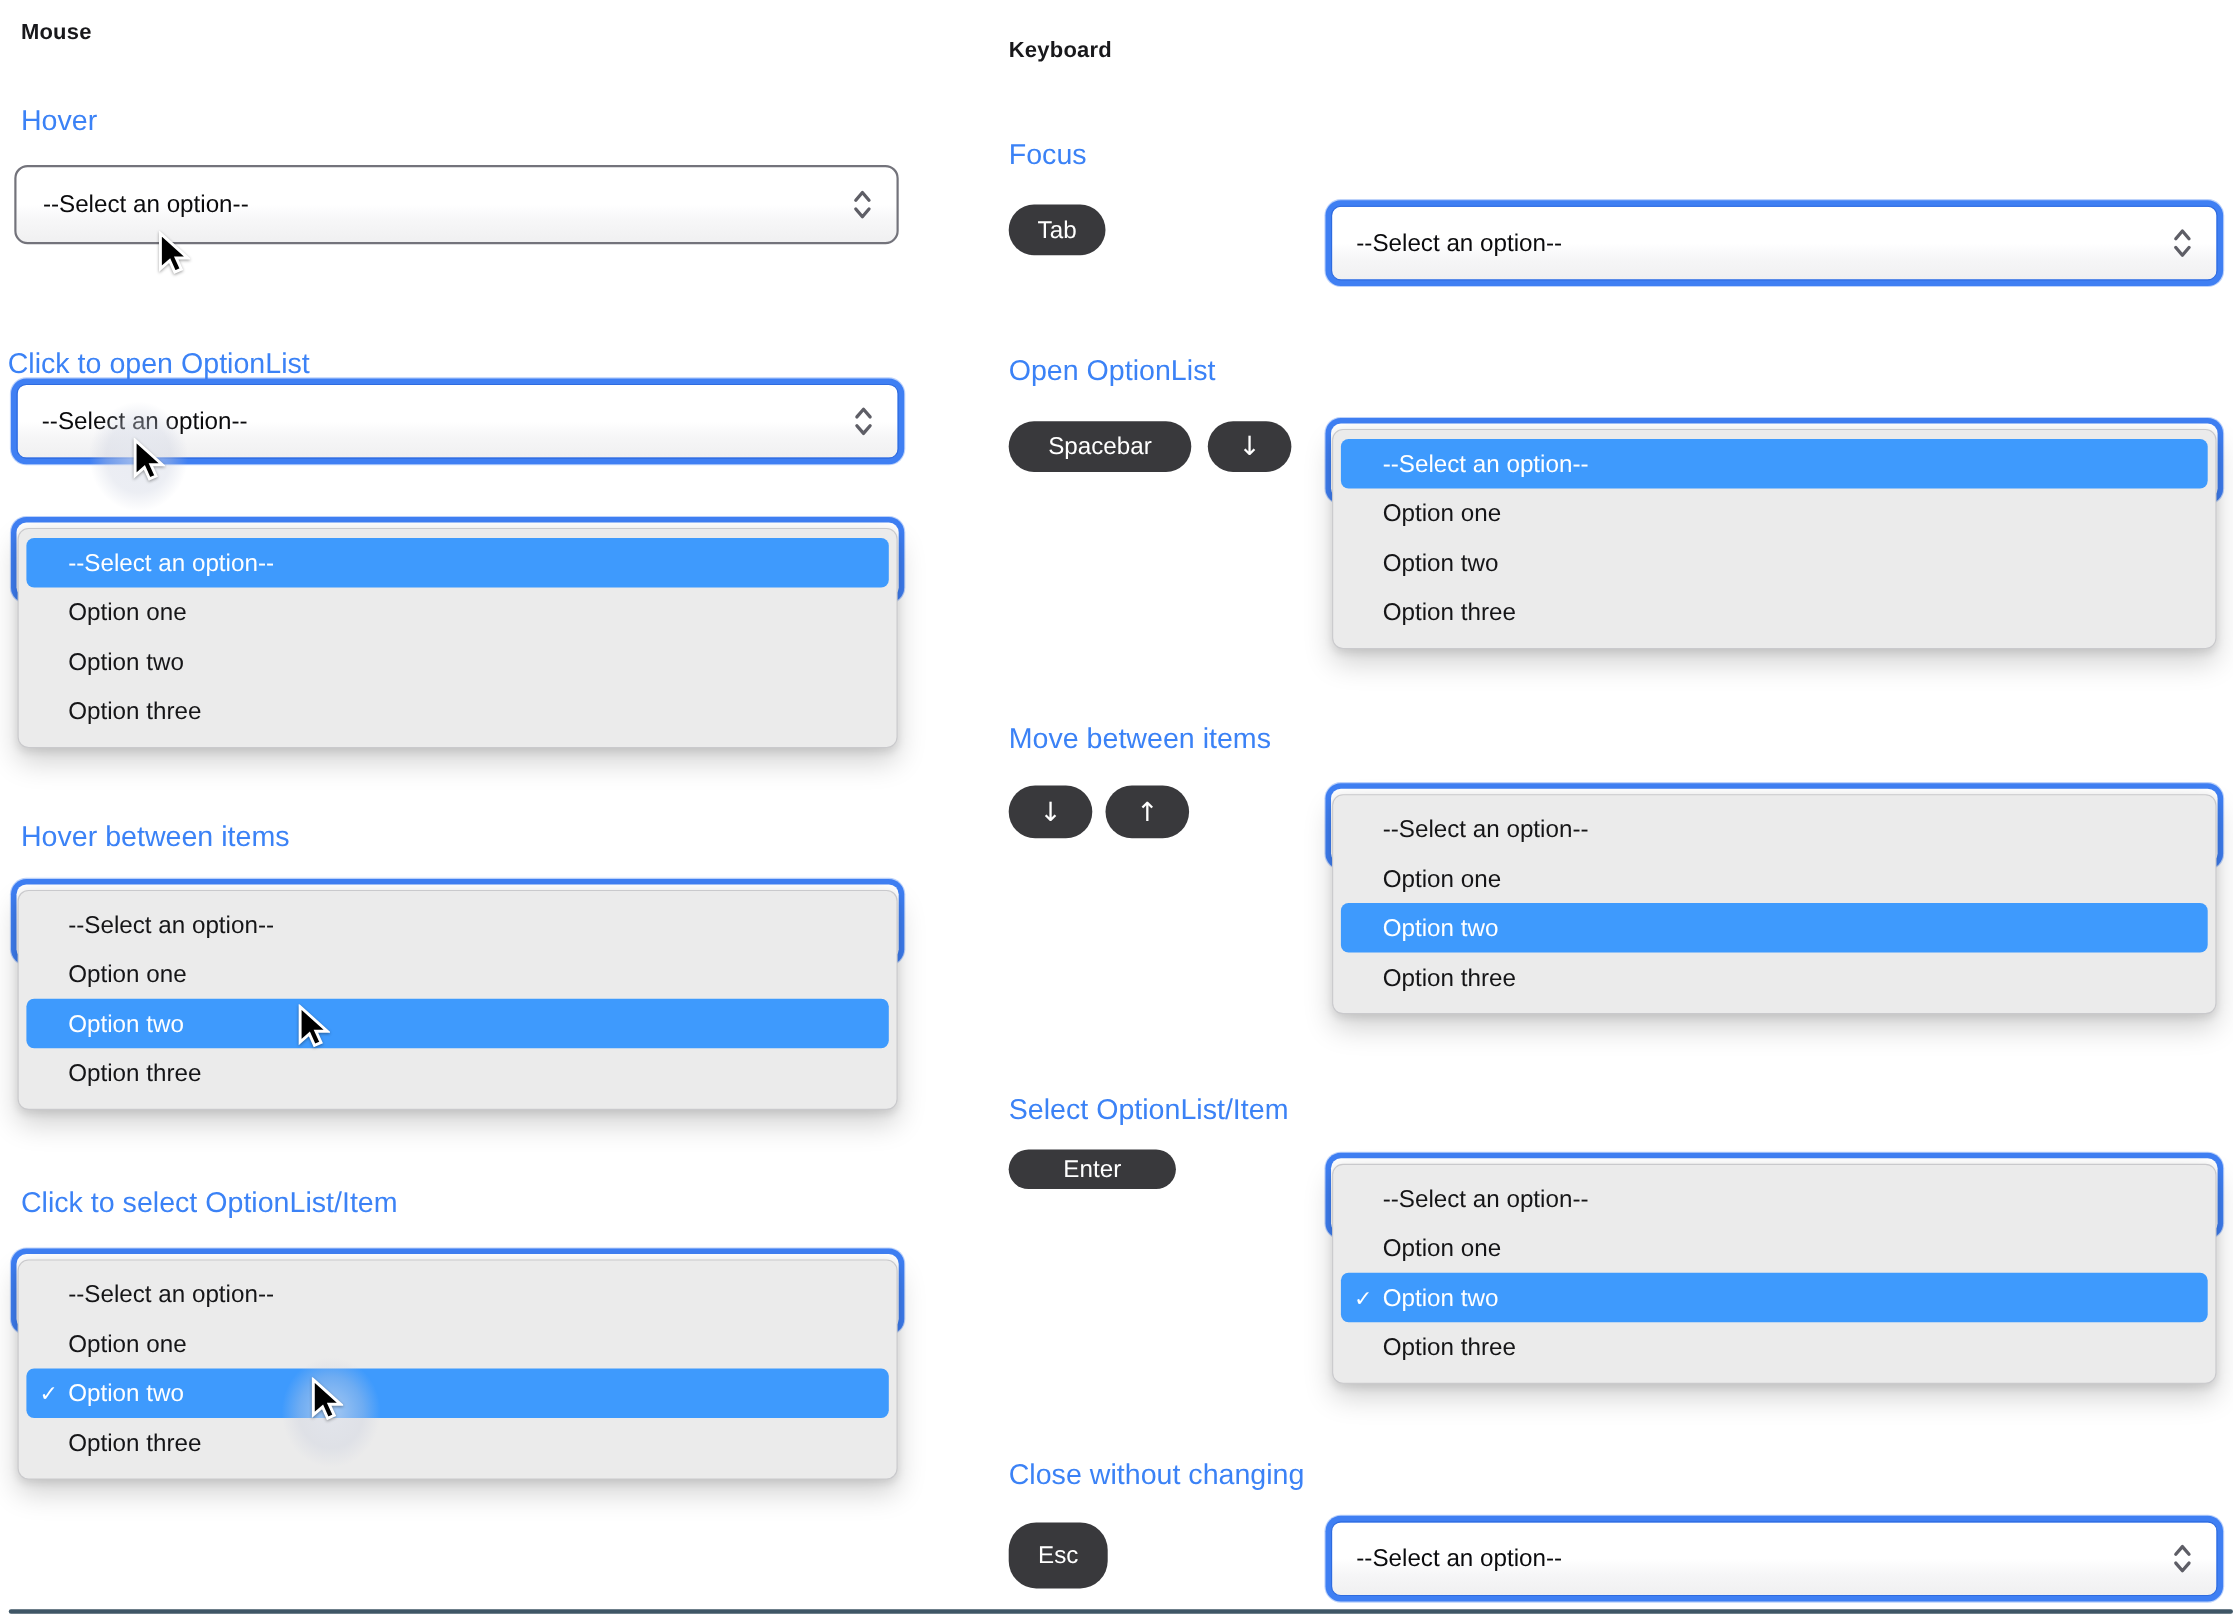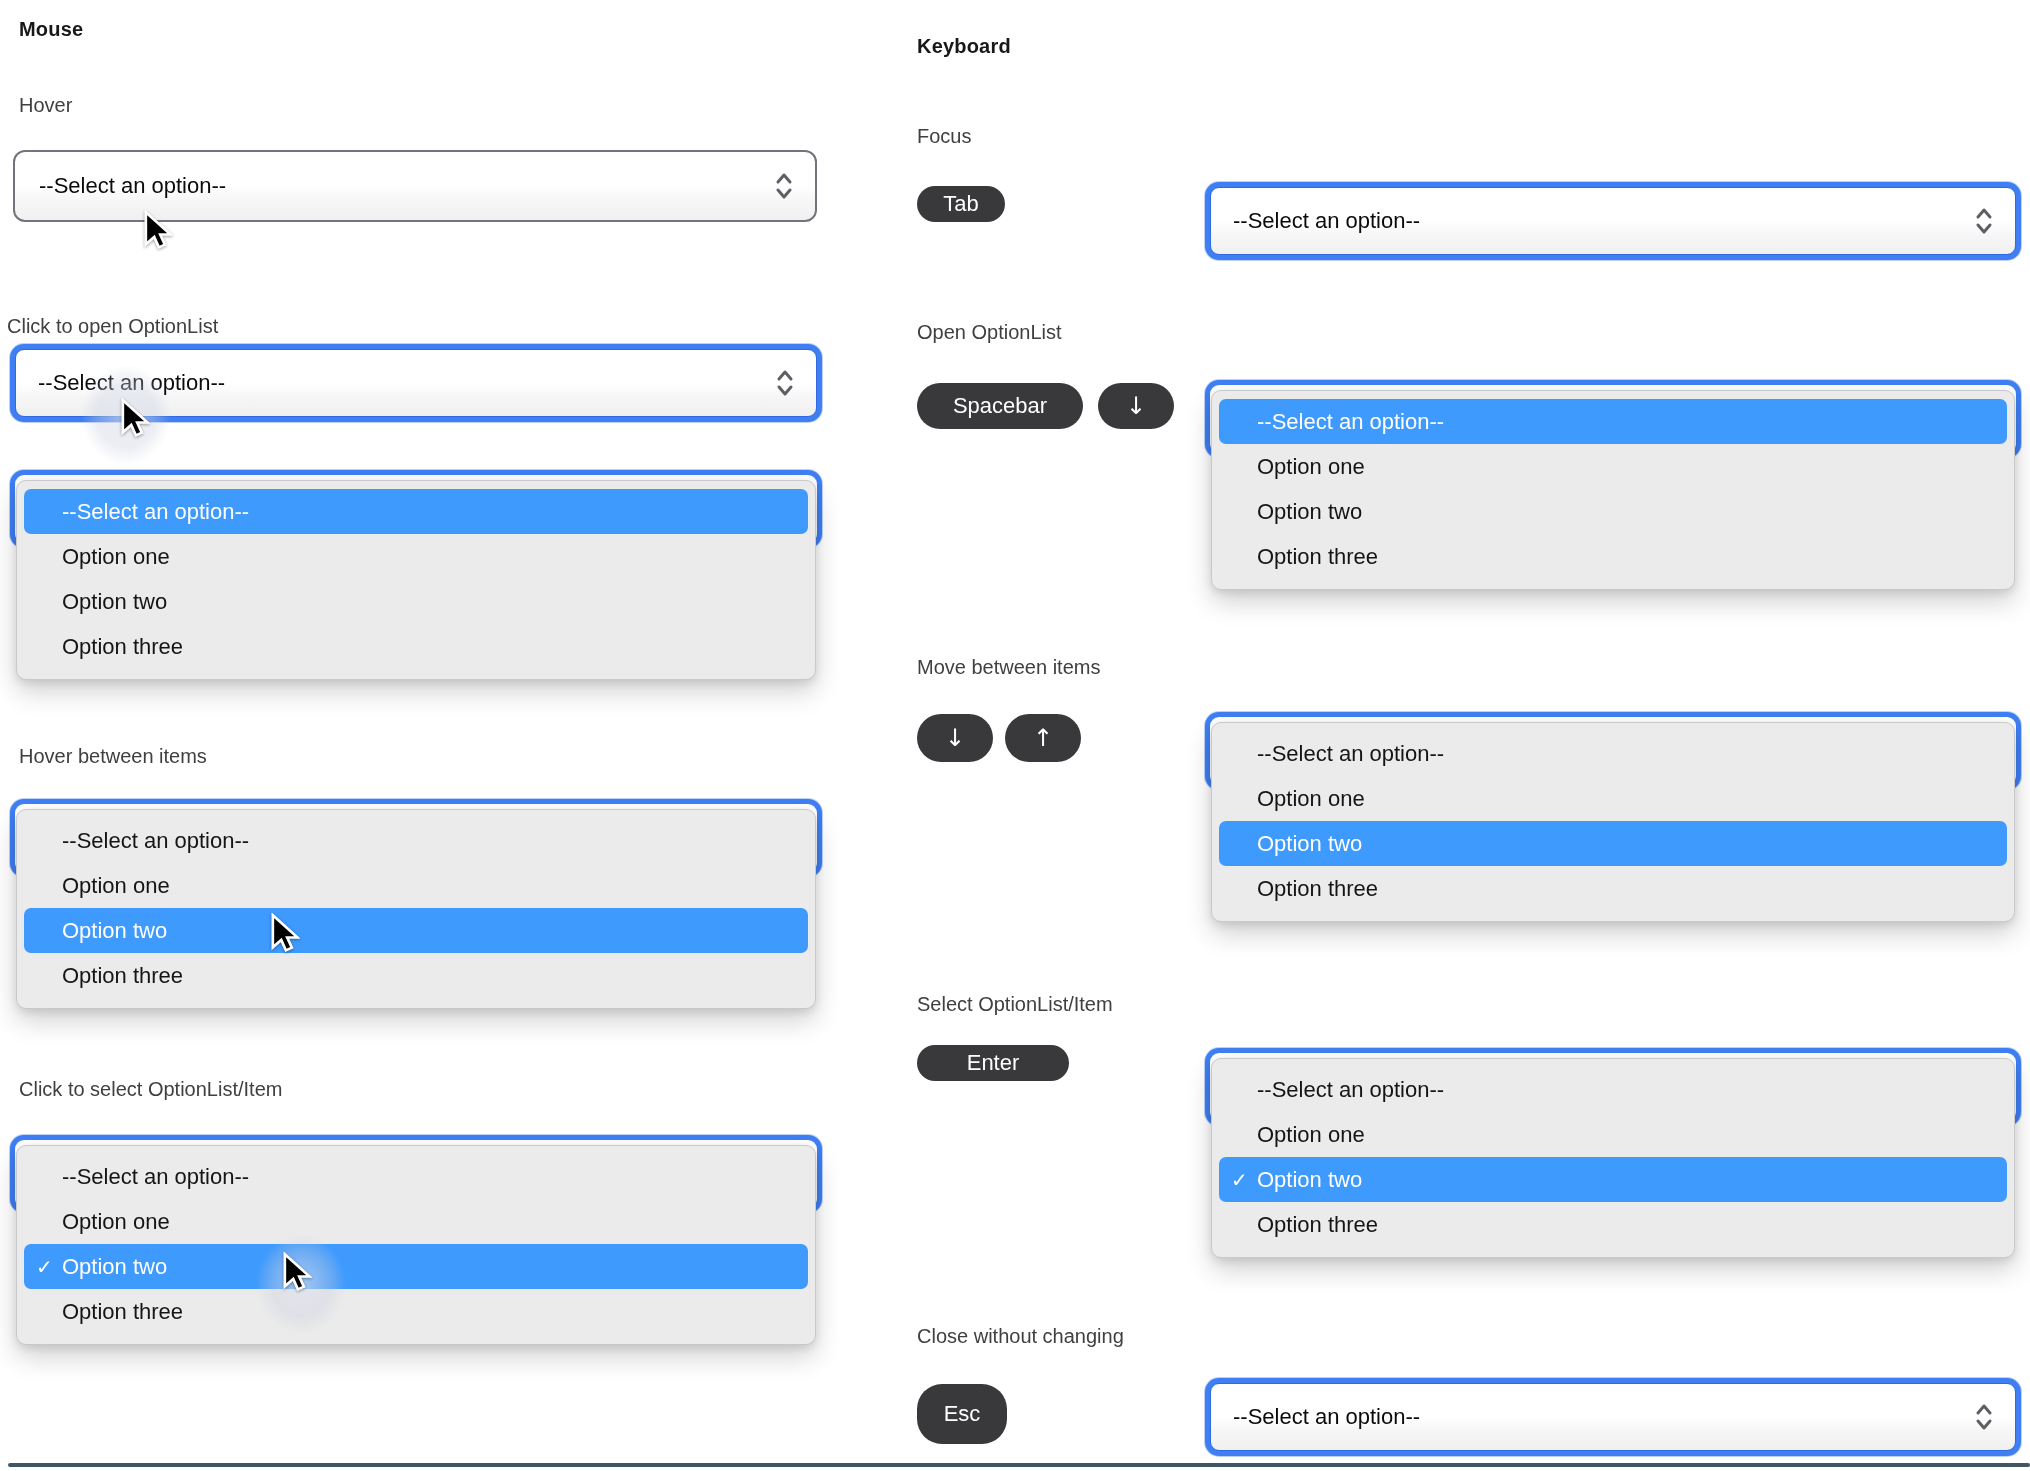--- a/index.html
+++ b/index.html
@@ -1,21 +1,21 @@
 <!DOCTYPE html>
 <html><head>
 <meta charset="utf-8">
 <style>
   html,body{margin:0;padding:0;background:#fff;}
   .canvas{
     position:relative;width:2030px;height:1471px;background:#fff;overflow:hidden;
     font-family:"Liberation Sans","DejaVu Sans",sans-serif;color:#1b1b1f;
   }
   .col-title{position:absolute;font-size:20px;font-weight:700;color:#18181b;letter-spacing:.2px;}
-  .sec-label{position:absolute;font-size:20px;font-weight:400;color:#404040;}
+  .sec-label{position:absolute;font-size:26px;font-weight:400;color:#3b82f6;}
   
   .gselect{
     position:absolute;box-sizing:border-box;border:2px solid #73737b;border-radius:12px;
     background:linear-gradient(180deg,#ffffff 50%,#f7f7f8 70%,#f0f0f1 100%);
     display:flex;align-items:center;padding:0 24px;
   }
   
   .fselect{
     position:absolute;box-sizing:border-box;background:#3f7ff3;border-radius:14px;padding:5px;
     box-shadow:0 0 0 1px rgba(63,127,243,.35);
@@ -158,21 +158,21 @@
     </div>
   </div>
   <div class="halo" style="left:256px;top:1234px;width:90px;height:100px;"></div>
   <svg class="cursor" style="left:282px;top:1252px;" width="30" height="42" viewBox="0 0 13 19">
     <path d="M1 1 L1 15.5 L4.8 12.2 L6.9 16.9 L9.6 15.7 L7.5 11.1 L12.2 11.1 Z" fill="#000" stroke="#fff" stroke-width="1.2"></path>
   </svg>
 
   <div class="col-title" style="left:917px;top:18px;margin-top:17px;">Keyboard</div>
 
   <div class="sec-label" style="left:917px;top:125px;">Focus</div>
-  <div class="key" style="left:917px;top:186px;width:88px;height:36px;">Tab</div>
+  <div class="key" style="left:917px;top:186px;width:88px;height:46px;">Tab</div>
   <div class="fselect" style="left:1205px;top:182px;width:816px;height:78px;">
     <div class="inner">
       <span class="sel-text">--Select an option--</span>
       <svg class="stepper" width="18" height="30" viewBox="0 0 18 30" fill="none">
         <path d="M3 11 L9 4 L15 11" stroke="#5e5e66" stroke-width="3" stroke-linecap="round" stroke-linejoin="round"></path>
         <path d="M3 19 L9 26 L15 19" stroke="#5e5e66" stroke-width="3" stroke-linecap="round" stroke-linejoin="round"></path>
       </svg>
     </div>
   </div>
 

